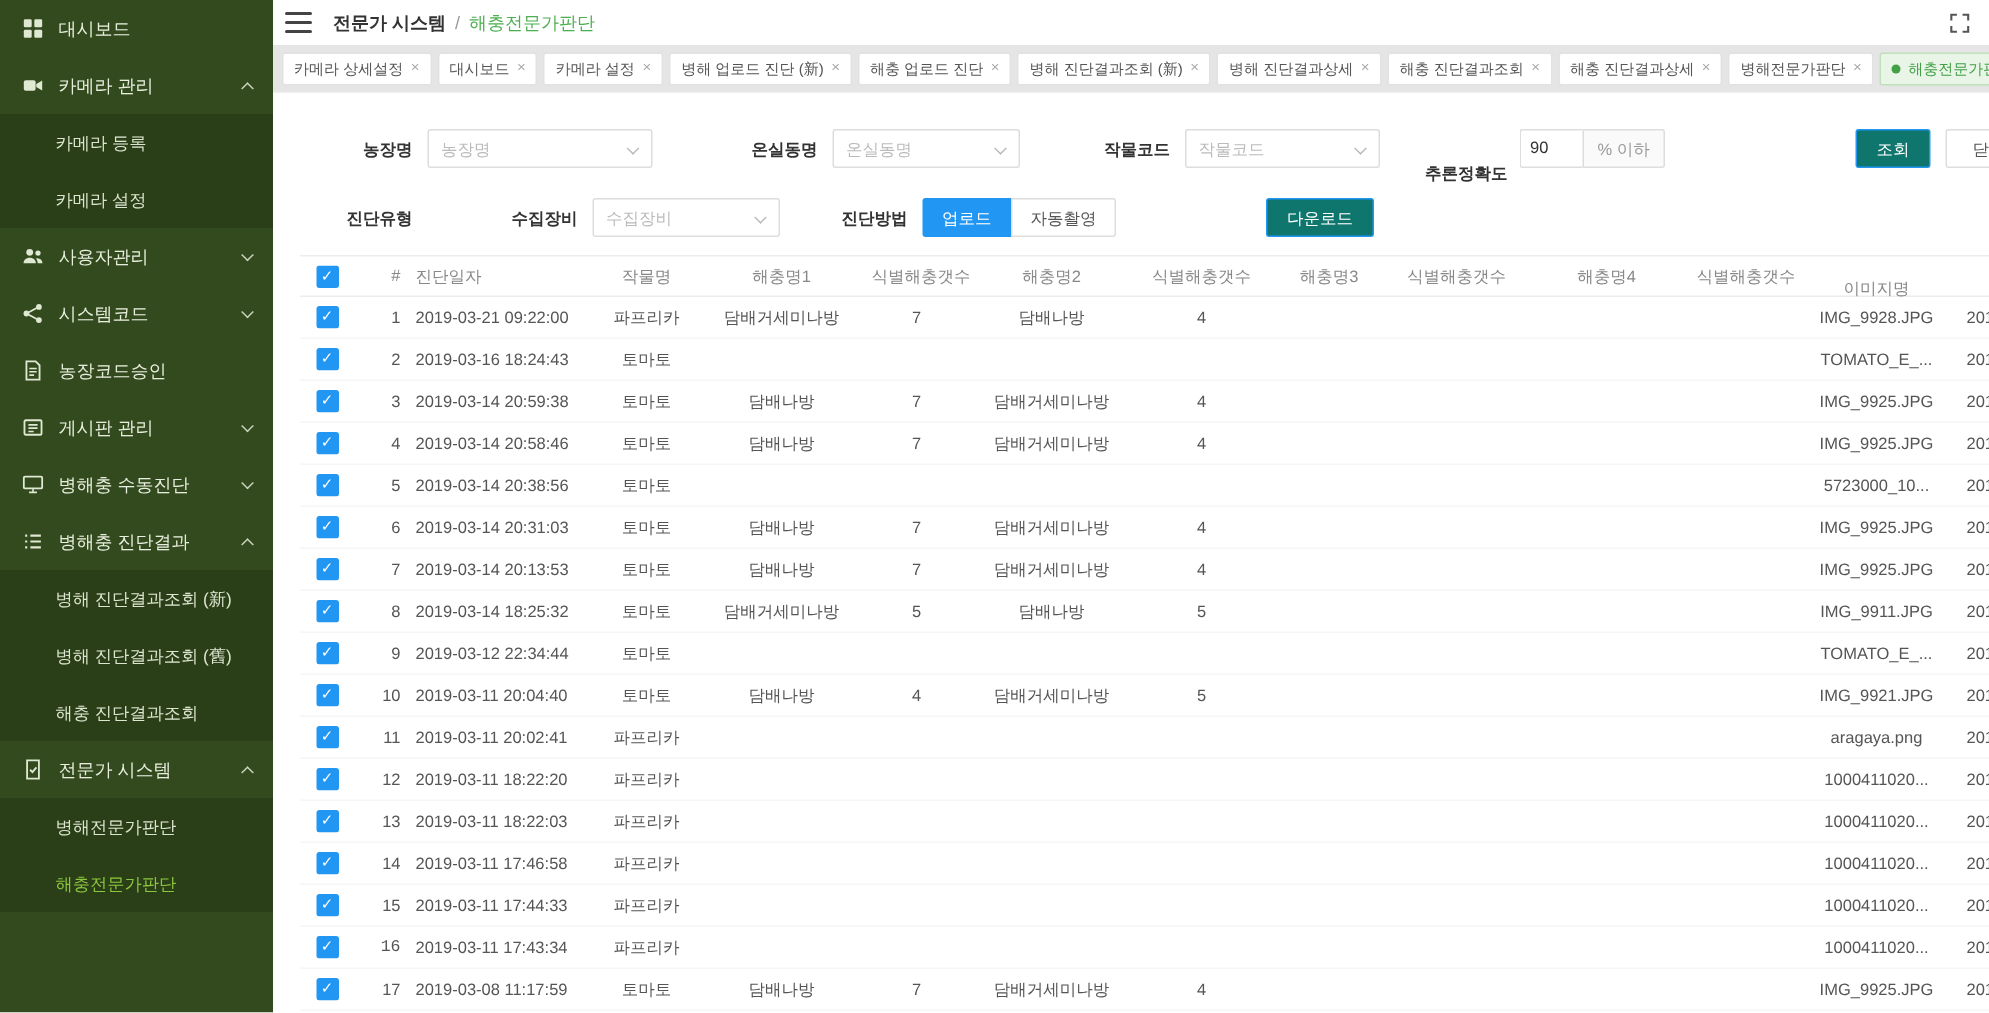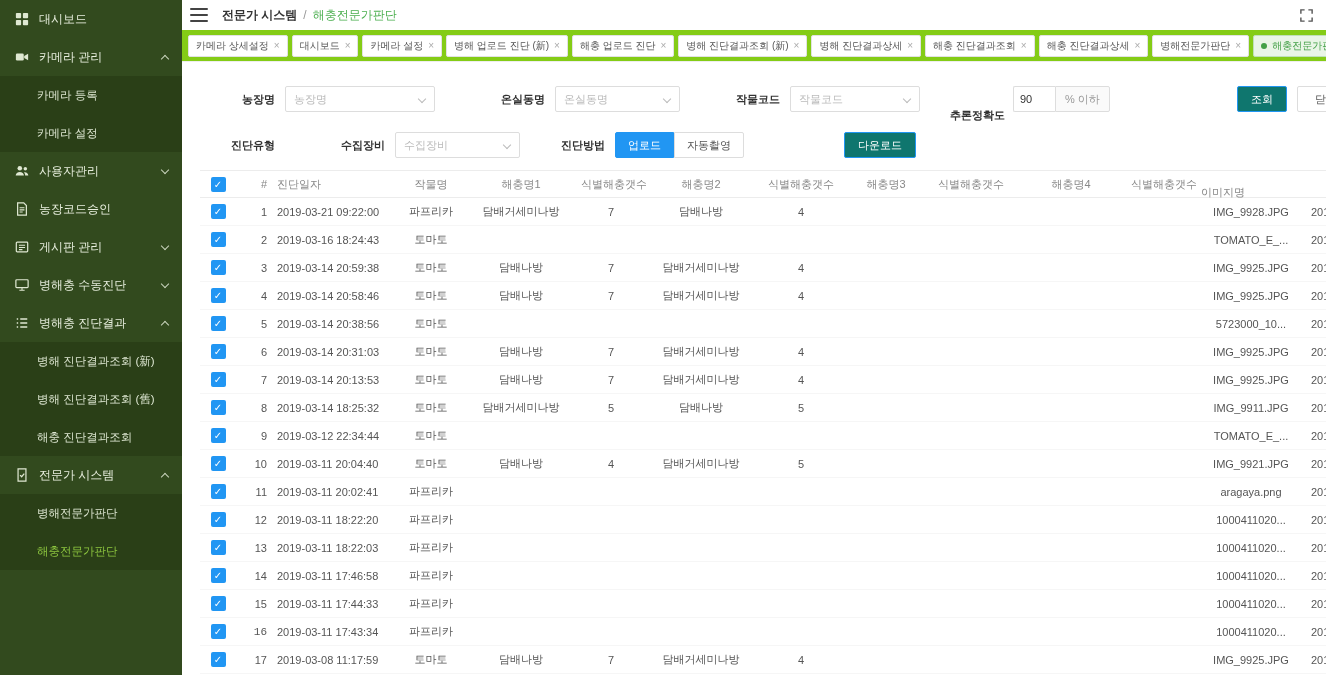--- a/index.html
+++ b/index.html
@@ -22,21 +22,21 @@
 
   .topbar { height: 30px; display: flex; align-items: center; padding: 0 12px 0 8px; background: #fff; flex-shrink: 0; }
   .hamburger { width: 18px; height: 14px; display: flex; flex-direction: column; justify-content: space-between; cursor: pointer; margin-right: 14px; }
   .hamburger i { display: block; height: 2px; background: #444; border-radius: 1px; }
   .breadcrumb { font-size: 12px; color: #333; display: flex; align-items: center; gap: 6px; }
   .breadcrumb .root { font-weight: 700; color: #333; }
   .breadcrumb .sep { color: #999; }
   .breadcrumb .cur { color: #4caf50; }
   .expand-btn { margin-left: auto; cursor: pointer; display: flex; align-items: center; }
 
-  .tabbar { height: 32px; background: #84cc16; border-bottom: 1px solid #eee; display: flex; align-items: center; padding: 0 6px; gap: 4px; overflow: hidden; white-space: nowrap; flex-shrink: 0; }
+  .tabbar { height: 32px; background: #e5e5e5; border-bottom: 1px solid #eee; display: flex; align-items: center; padding: 0 6px; gap: 4px; overflow: hidden; white-space: nowrap; flex-shrink: 0; }
   .tab { display: inline-flex; align-items: center; gap: 5px; height: 22px; padding: 0 7px; background: #fff; border: 1px solid #e2e2e2; border-radius: 2px; font-size: 10px; color: #555; flex-shrink: 0; cursor: pointer; }
   .tab .x { color: #aaa; font-size: 10px; cursor: pointer; }
   .tab.active { background: #e9f5e6; border-color: #bfe0b8; color: #43a047; }
   .tab .dot { width: 6px; height: 6px; border-radius: 50%; background: #43a047; }
 
   .content { flex: 1; position: relative; padding: 24px 0 0 18px; overflow: hidden; }
 
   
   .filter-row { display: flex; align-items: center; height: 26px; font-size: 11px; }
   .filter-row + .filter-row { margin-top: 20px; }
@@ -114,20 +114,34 @@
               <path d="M11.2 9.4c2.3.1 4 1.5 4 3.8h-3.6c0-1.5-.5-2.8-1.4-3.7z"></path>
             </g>
           </svg>
         </span>
         <span class="lbl">사용자관리</span>
         <span class="chev"></span>
       </div>
       <div class="sb-item">
         <span class="icn">
           <svg viewBox="0 0 16 16" width="14" height="14">
+            <g fill="currentColor">
+              <circle cx="3" cy="8" r="2.2"></circle>
+              <circle cx="12.5" cy="3" r="2.2"></circle>
+              <circle cx="12.5" cy="13" r="2.2"></circle>
+            </g>
+            <path d="M4.8 7 10.8 3.8M4.8 9l6 3.2" stroke="currentColor" stroke-width="1.4" fill="none"></path>
+          </svg>
+        </span>
+        <span class="lbl">시스템코드</span>
+        <span class="chev"></span>
+      </div>
+      <div class="sb-item">
+        <span class="icn">
+          <svg viewBox="0 0 16 16" width="14" height="14">
             <path d="M3 1h7l3 3v11H3z" fill="none" stroke="currentColor" stroke-width="1.4"></path>
             <path d="M5.2 6.5h5.6M5.2 9h5.6M5.2 11.5h3.6" stroke="currentColor" stroke-width="1.2" fill="none"></path>
           </svg>
         </span>
         <span class="lbl">농장코드승인</span>
       </div>
       <div class="sb-item">
         <span class="icn">
           <svg viewBox="0 0 16 16" width="14" height="14">
             <rect x="1.5" y="2.5" width="13" height="11" rx="1" fill="none" stroke="currentColor" stroke-width="1.4"></rect>
@@ -302,21 +316,21 @@
             <div class="cell" style="width: 124px; text-align: left;">진단일자</div>
             <div class="cell" style="width: 70px; text-align: center;">작물명</div>
             <div class="cell" style="width: 110px; text-align: center;">해충명1</div>
             <div class="cell" style="width: 70px; text-align: center;">식별해충갯수</div>
             <div class="cell" style="width: 110px; text-align: center;">해충명2</div>
             <div class="cell" style="width: 90px; text-align: center;">식별해충갯수</div>
             <div class="cell" style="width: 80px; text-align: center;">해충명3</div>
             <div class="cell" style="width: 90px; text-align: center;">식별해충갯수</div>
             <div class="cell" style="width: 110px; text-align: center;">해충명4</div>
             <div class="cell" style="width: 70px; text-align: center;">식별해충갯수</div>
-            <div class="cell" style="width: 110px; text-align: left; margin-top: 16px;">이미지명</div>
+            <div class="cell" style="width: 110px; text-align: center; margin-top: 16px;">이미지명</div>
             <div class="cell" style="width: 70px; text-align: left;"></div>
           </div>
         <div id="tbody">
             <div class="trow body-row">
               <div class="cell cb">
                 <span class="checkbox">✓</span>
               </div>
               <div class="cell" style="width: 36px; text-align: right;">1</div>
               <div class="cell" style="width: 124px; text-align: left;">2019-03-21 09:22:00</div>
               <div class="cell" style="width: 70px; text-align: center;">파프리카</div>

